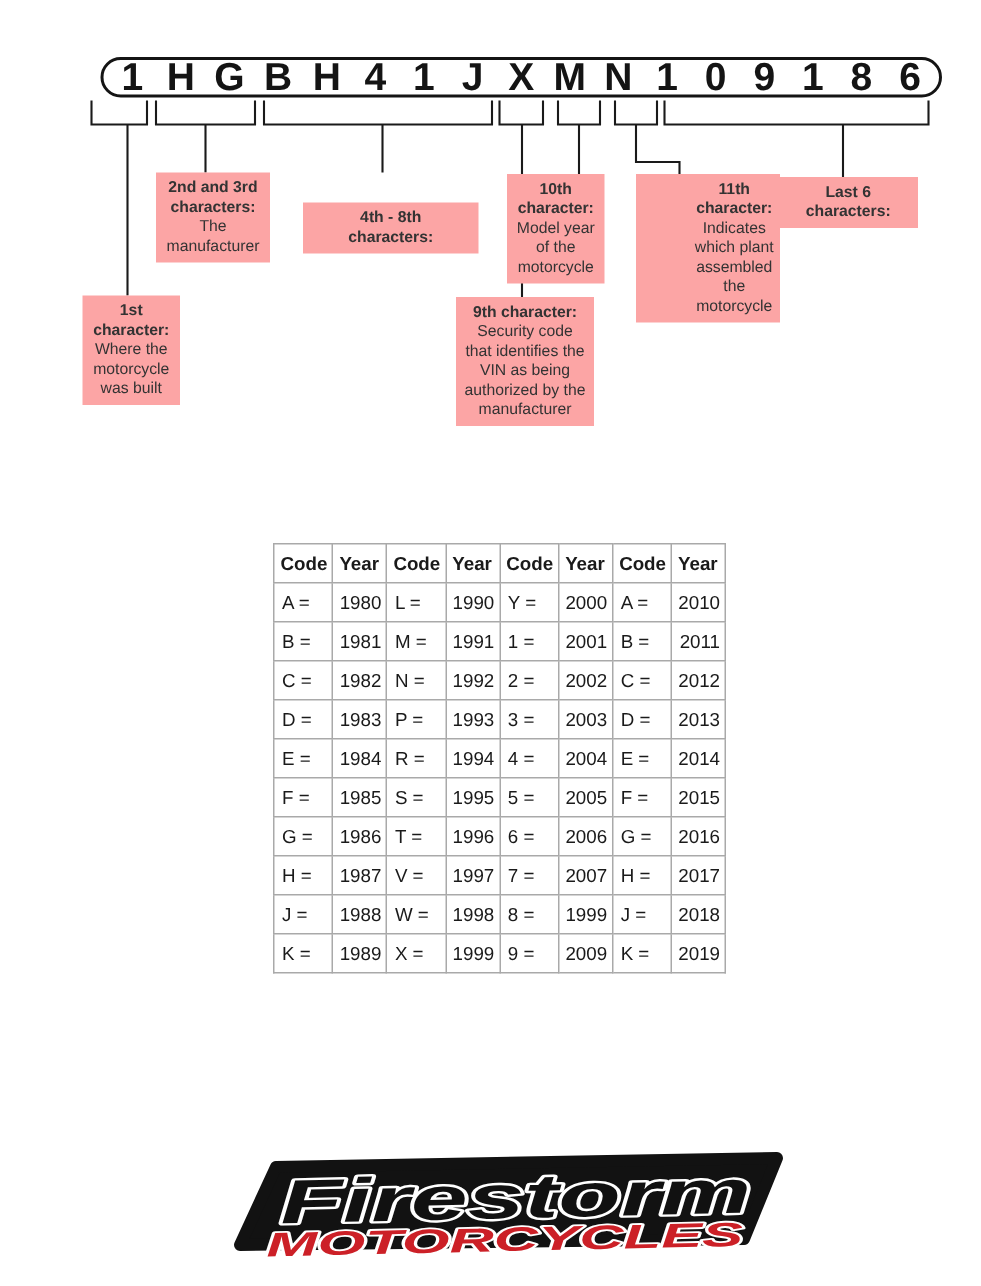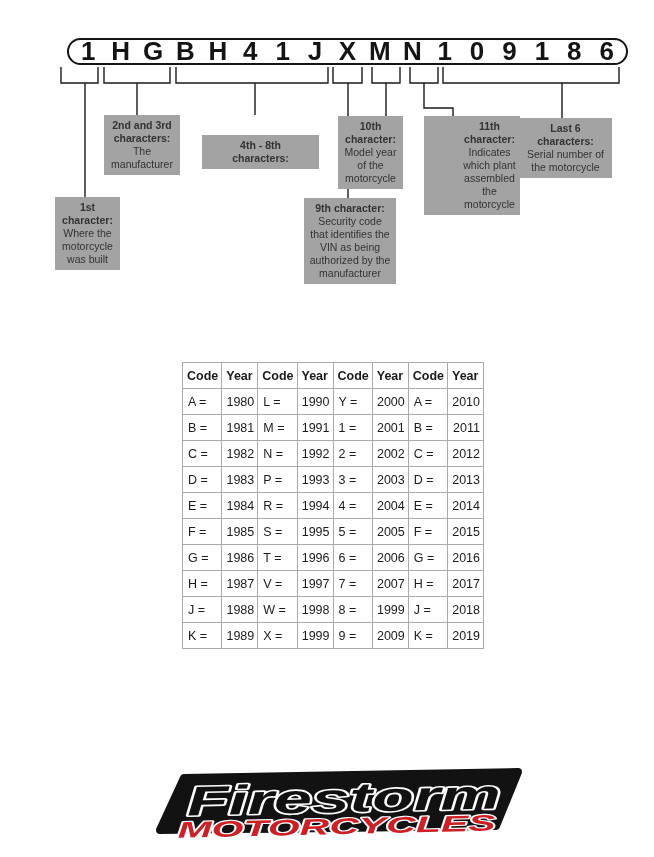--- a/index.html
+++ b/index.html
@@ -29,21 +29,21 @@
     text-align: center;
     font-size: 26px;
     font-weight: bold;
     color: #141414;
     line-height: 23px;
   }
   .connector-svg { position: absolute; left: 0; top: 0; }
 
   .lbl {
     position: absolute;
-    background: #a3a3a3;
+    background: #fca5a5;
     color: #333333;
     font-size: 10.5px;
     line-height: 13px;
     text-align: center;
     padding: 4px 2px;
   }
   .lbl-h { display: block; font-weight: bold; white-space: pre-line; }
   .lbl-b { display: block; white-space: pre-line; }
 
   .lbl-2-3   { left: 104px; top: 115px; width: 72px; }
@@ -164,22 +164,20 @@
 character:</span>
     <span class="lbl-b">Indicates
 which plant
 assembled
 the
 motorcycle</span>
   </div>
   <div class="lbl lbl-last6">
     <span class="lbl-h">Last 6
 characters:</span>
-    <span class="lbl-b">Serial number of
-the motorcycle</span>
   </div>
   <div class="lbl lbl-1">
     <span class="lbl-h">1st
 character:</span>
     <span class="lbl-b">Where the
 motorcycle
 was built</span>
   </div>
   <div class="lbl lbl-9">
     <span class="lbl-h">9th character:</span>

